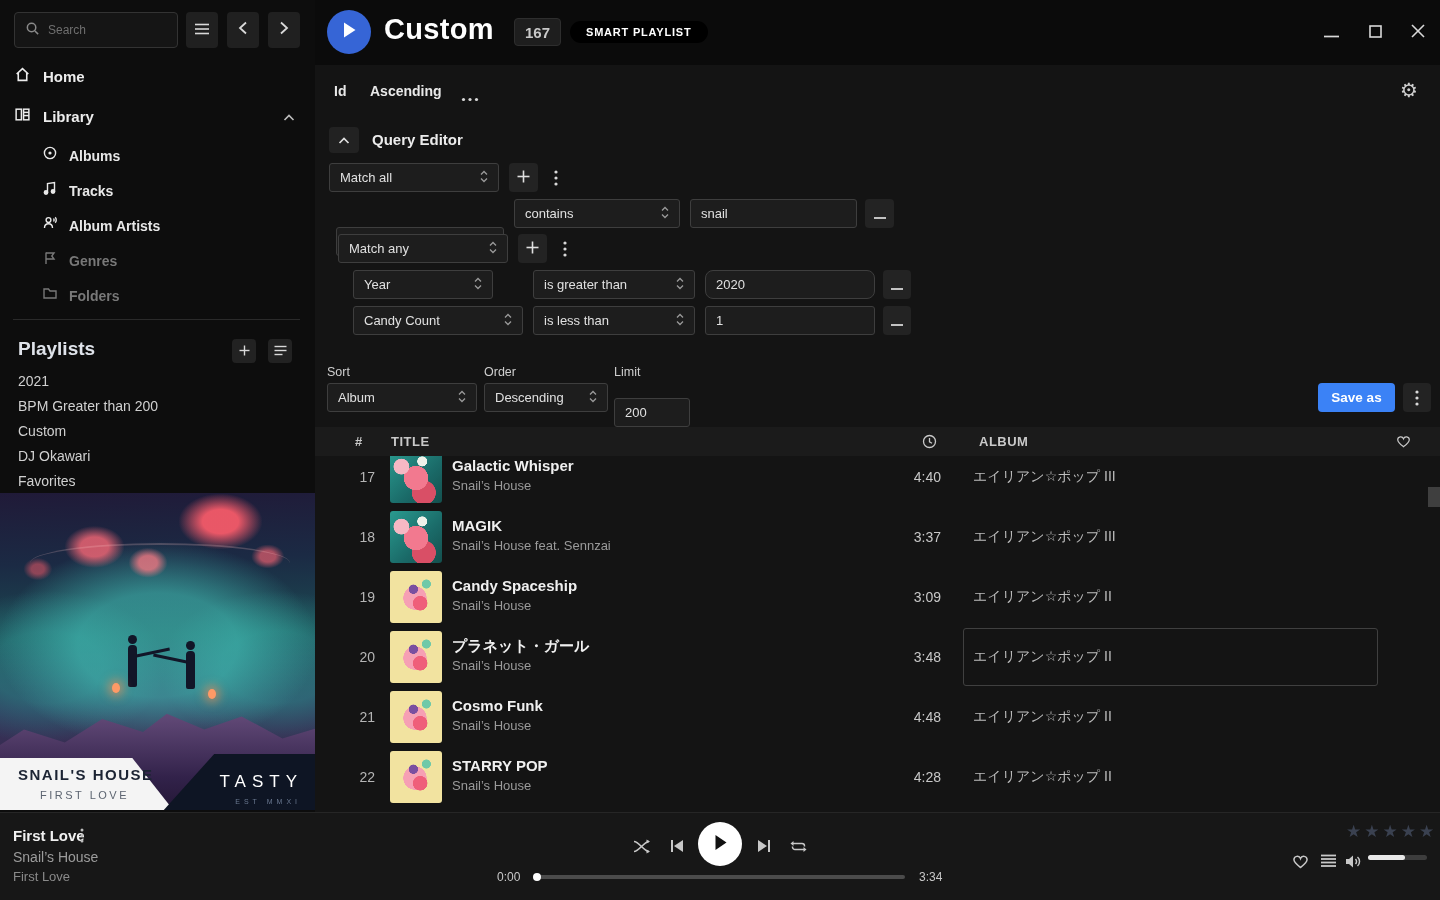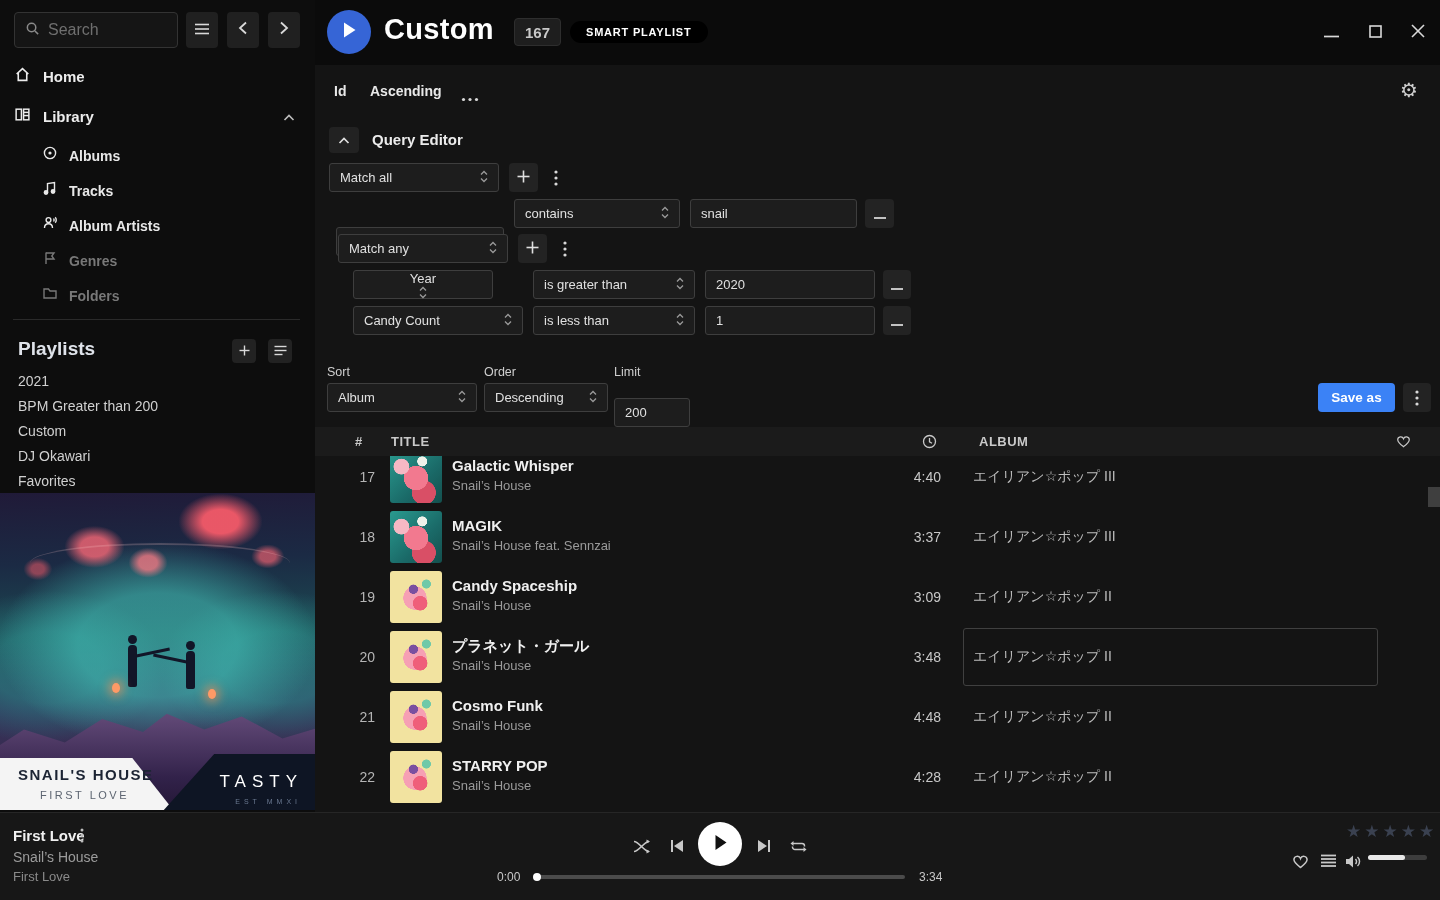--- a/index.html
+++ b/index.html
@@ -5,21 +5,21 @@
   * { margin:0; padding:0; box-sizing:border-box; }
   html,body { width:1440px; height:900px; background:#141414; overflow:hidden;
     font-family:"Liberation Sans","DejaVu Sans",sans-serif; }
   .app { position:relative; width:1440px; height:900px; background:#141414; }
   .abs { position:absolute; }
 
   
   .sidebar { position:absolute; left:0; top:0; width:315px; height:812px; background:#0d0d0d; z-index:5; }
   .search-box { position:absolute; left:14px; top:12px; width:164px; height:36px; background:#151515;
     border:1px solid #333; border-radius:4px; display:flex; align-items:center; padding:0 10px; gap:8px; }
-  .search-ph { color:#6f6f6f; font-size:16px; }
+  .search-ph { color:#6f6f6f; font-size:12px; }
   .sq-btn { position:absolute; top:12px; width:32px; height:36px; background:#202020; border-radius:4px;
     display:flex; align-items:center; justify-content:center; cursor:pointer; }
   .nav-row { position:absolute; left:14px; display:flex; align-items:center; gap:12px; color:#ececec;
     font-weight:700; font-size:15px; }
   .lib-row { position:absolute; left:42px; display:flex; align-items:flex-end; gap:11px; font-weight:700; font-size:14px; }
   .lib-bright { color:#e8e8e8; } .lib-dim { color:#787878; }
   .sb-divider { position:absolute; left:13px; top:319px; width:287px; height:1px; background:#2a2a2a; }
   .pl-title { position:absolute; left:18px; top:338px; font-size:19px; font-weight:800; color:#dfe3ea; }
   .pl-btn { position:absolute; top:339px; width:24px; height:24px; background:#222; border-radius:4px;
     display:flex; align-items:center; justify-content:center; cursor:pointer; }
@@ -437,39 +437,39 @@
   <div class="kebab" style="left:555px; top:234px;">
     <svg width="4" height="16" viewBox="0 0 4 16">
         <g fill="#d9d9d9">
           <circle cx="2" cy="2" r="1.6"></circle>
           <circle cx="2" cy="8" r="1.6"></circle>
           <circle cx="2" cy="14" r="1.6"></circle>
         </g>
       </svg>
   </div>
 
-  <div class="sel" style="left:353px; top:270px; width:140px;flex-direction:column;">
+  <div class="sel" style="left:353px; top:270px; width:140px;">
     <span>Year</span>
     <span><svg width="8" height="13" viewBox="0 0 8 13">
           <g fill="none" stroke="#9a9a9a" stroke-width="1.3">
             <polyline points="1,4.5 4,1.5 7,4.5"></polyline>
             <polyline points="1,8.5 4,11.5 7,8.5"></polyline>
           </g>
         </svg></span>
   </div>
   <div class="sel" style="left:533px; top:270px; width:162px;">
     <span>is greater than</span>
     <span><svg width="8" height="13" viewBox="0 0 8 13">
           <g fill="none" stroke="#9a9a9a" stroke-width="1.3">
             <polyline points="1,4.5 4,1.5 7,4.5"></polyline>
             <polyline points="1,8.5 4,11.5 7,8.5"></polyline>
           </g>
         </svg></span>
   </div>
-  <div class="inp" style="left:705px; top:270px; width:170px;">
+  <div class="inp" style="left:705px; top:270px; width:170px;border-radius:8px;">
     <span>2020</span>
   </div>
   <div class="minus-btn" style="left:883px; top:270px; width:28px;">
     <span><svg width="12" height="2" viewBox="0 0 12 2">
           <line x1="0" y1="1" x2="12" y2="1" stroke="#e0e0e0" stroke-width="1.7"></line>
         </svg></span>
   </div>
 
   <div class="sel" style="left:353px; top:306px; width:170px;">
     <span>Candy Count</span>

